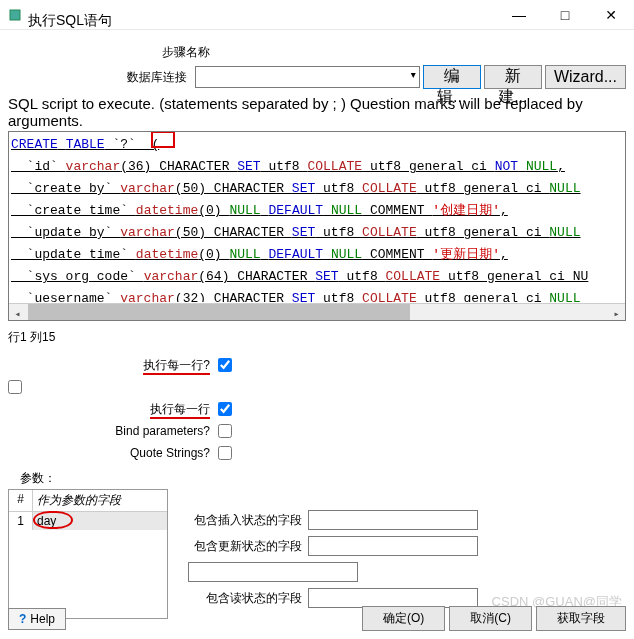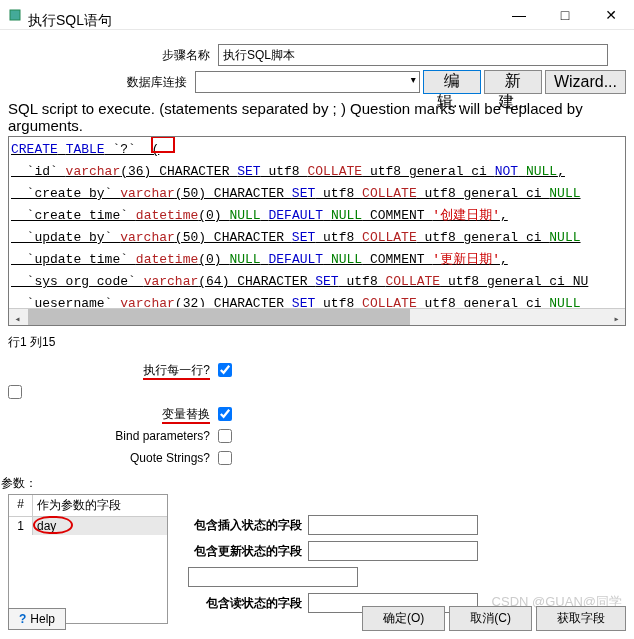--- a/index.html
+++ b/index.html
@@ -21,34 +21,34 @@
 .kw { color: #0000cc; }
 .type { color: #b22222; }
 .strlit { color: #cc0000; }
 .null { color: #008000; }
 .pos { margin: 8px 8px; font-size: 12px; }
 .opts { margin: 4px 8px; }
 .opt-row { display: flex; align-items: center; height: 22px; }
 .opt-row .olbl { width: 210px; text-align: right; padding-right: 8px; }
 .opt-row input[type=checkbox] { width: 14px; height: 14px; }
 .underline-red { border-bottom: 2px solid #d00; padding-bottom: 1px; }
-.params-lbl { margin: 6px 8px 2px 1px; }
+.params-lbl { margin: 6px 8px 2px 20px; }
 .bottom-grid { display: flex; margin: 0 8px; gap: 20px; }
 .param-table { border: 1px solid #999; width: 160px; height: 130px; }
 .param-table .hdr { display: flex; background: #fff; border-bottom: 1px solid #ccc; }
 .param-table .hdr .c1 { width: 24px; border-right: 1px solid #ccc; padding: 2px; text-align: center; }
-.param-table .hdr .c2 { flex: 1; padding: 2px 4px; }
+.param-table .hdr .c2 { flex: 1; padding: 2px 4px; font-style: italic; }
 .param-table .row { display: flex; background: #e8e8e8; }
 .param-table .row .c1 { width: 24px; border-right: 1px solid #ccc; padding: 2px; text-align: center; background: #fff; }
 .param-table .row .c2 { flex: 1; padding: 2px 4px; position: relative; }
 .red-circle { position: absolute; border: 2px solid #d00; border-radius: 50%/60%; width: 40px; height: 18px; left: 0; top: -1px; }
 .red-box { position: absolute; border: 2px solid #d00; }
 .status-fields { flex: 1; margin-top: 18px; }
 .sf-row { display: flex; align-items: center; height: 26px; }
-.sf-row .sflbl { width: 120px; text-align: right; padding-right: 6px; font-weight: bold; }
+.sf-row .sflbl { width: 120px; text-align: right; padding-right: 6px; }
 .sf-row input { border: 1px solid #7a7a7a; height: 20px; width: 170px; padding: 0 4px; }
 .footer { position: absolute; bottom: 8px; left: 8px; right: 8px; display: flex; align-items: center; }
 .footer .help { border: 1px solid #888; background: #f4f4f4; padding: 3px 10px; display: flex; align-items: center; gap: 4px; }
 .footer .spacer { flex: 1; }
 .footer .fbtn { border: 1px solid #888; background: #e8e8e8; padding: 3px 20px; margin-left: 4px; font-size: 12px; }
 .watermark { position: absolute; bottom: 28px; right: 12px; color: #ccc; font-size: 13px; }
 </style>
 </head>
 <body>
 
@@ -61,21 +61,20 @@
   <span class="title">执行SQL语句</span>
   <div class="winbtn">—</div>
   <div class="winbtn">□</div>
   <div class="winbtn">✕</div>
 </div>
 
 <div style="height:10px"></div>
 
 <div class="form-row">
   <span class="lbl">步骤名称</span>
-  <input type="text" style="width: 390px;" value="执行SQL脚本">
 </div>
 
 <div class="form-row">
   <span class="lbl">数据库连接</span>
   <div style="position:relative;width:225px">
     <input type="text" class="combo" style="width: 225px;" value="">
     <span style="position:absolute;right:4px;top:3px;font-size:10px">▾</span>
   </div>
   <button class="btn" style="border-color:#0078d7">编辑...</button>
   <button class="btn">新建...</button>
@@ -108,21 +107,21 @@
 
 <div class="opts">
   <div class="opt-row">
     <span class="olbl"><span class="underline-red">执行每一行?</span></span>
     <input type="checkbox" checked="" style="">
   </div>
   <div class="opt-row">
     <input type="checkbox" style="">
   </div>
   <div class="opt-row">
-    <span class="olbl"><span class="underline-red">变量替换</span></span>
+    <span class="olbl"><span class="underline-red">执行每一行</span></span>
     <input type="checkbox" checked="" style="">
   </div>
   <div class="opt-row">
     <span class="olbl">Bind parameters?</span>
     <input type="checkbox" style="">
   </div>
   <div class="opt-row">
     <span class="olbl">Quote Strings?</span>
     <input type="checkbox" style="">
   </div>

